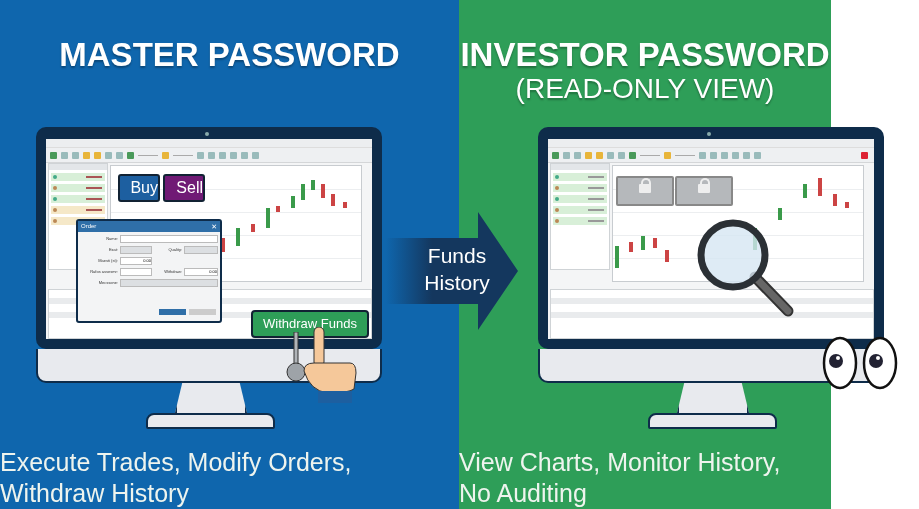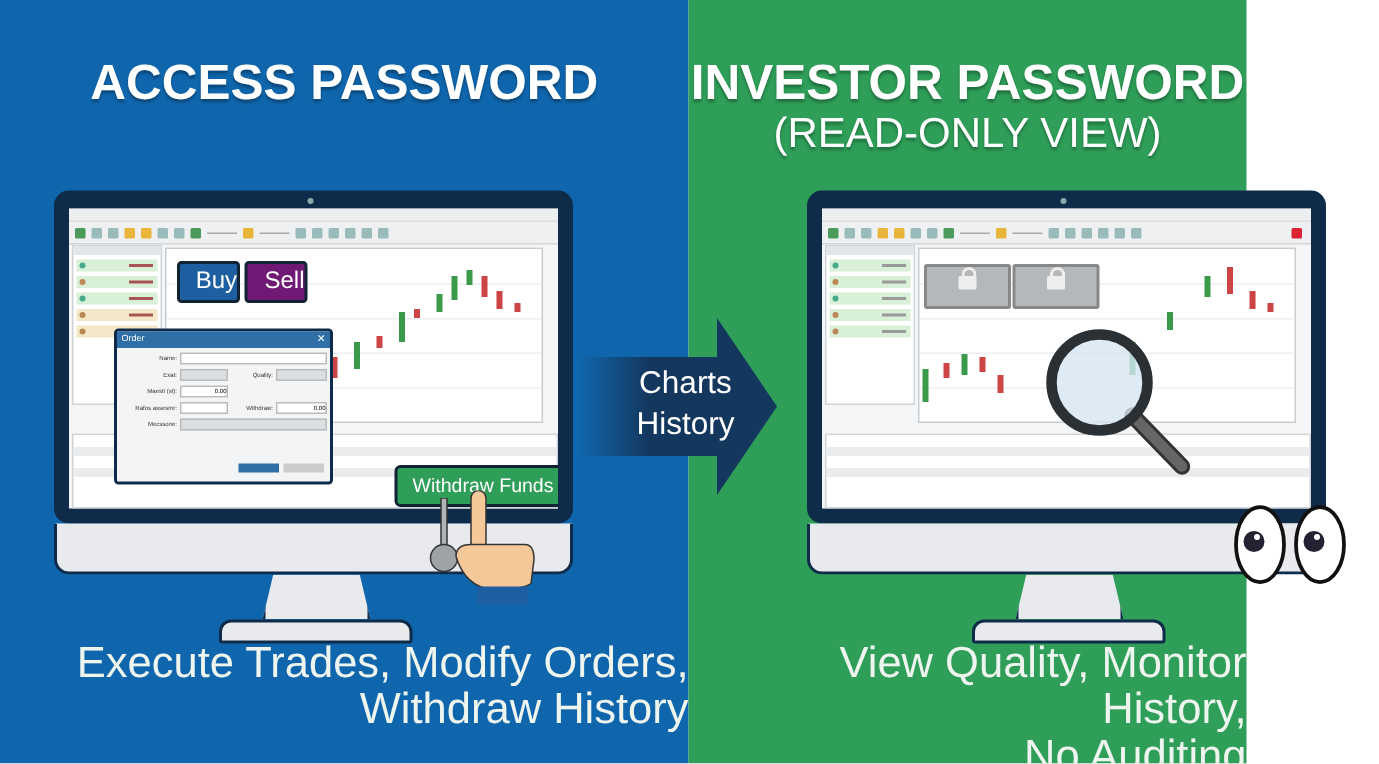--- a/index.html
+++ b/index.html
@@ -2,21 +2,21 @@
 <html><head>
 <meta charset="utf-8">
 <style>
   html,body{margin:0;padding:0;}
   body{width:919px;height:509px;position:relative;overflow:hidden;font-family:"Liberation Sans",sans-serif;}
   .panel{position:absolute;top:0;height:509px;}
   .left{left:0;width:459px;background:#0f66ad;}
   .right{left:459px;width:372px;background:#2e9e58;}
   .title{position:absolute;width:100%;text-align:center;color:#fff;font-weight:bold;font-size:33px;top:36px;text-shadow:0 2px 2px rgba(0,0,0,.3);}
   .subtitle{position:absolute;width:100%;text-align:center;color:#fff;font-size:28px;top:73px;text-shadow:0 2px 2px rgba(0,0,0,.3);}
-  .caption{position:absolute;width:100%;text-align:right;color:#eef4ee;font-size:29px;line-height:31px;top:427px;}
+  .caption{position:absolute;width:100%;text-align:left;color:#eef4ee;font-size:25px;line-height:31px;top:447px;}
   .monitor{position:absolute;top:127px;width:346px;height:258px;}
   .bezel{position:absolute;left:0;top:0;width:346px;height:222px;background:#0e2c4a;border-radius:10px;}
   .chin{position:absolute;left:0;top:222px;width:346px;height:34px;background:#e8eaee;border-radius:0 0 10px 10px;border:2px solid #0e2c4a;box-sizing:border-box;border-top:none;}
   .cam{position:absolute;left:169px;top:5px;width:4px;height:4px;border-radius:50%;background:#8aa;}
   .screen{position:absolute;left:10px;top:12px;width:326px;height:200px;background:#f4f5f6;overflow:hidden;}
   .stand{position:absolute;top:256px;width:68px;height:30px;background:#e8eaee;border-left:2px solid #0e2c4a;border-right:2px solid #0e2c4a;clip-path:polygon(10% 0,90% 0,100% 100%,0 100%);}
   .base{position:absolute;top:286px;width:125px;height:12px;background:#e8eaee;border:2px solid #0e2c4a;border-radius:8px 8px 2px 2px;}
   .menubar{height:8px;background:#eceef0;border-bottom:1px solid #ddd;}
   .toolbar{height:14px;background:#eef0f2;border-bottom:1px solid #d4d6d8;display:flex;align-items:center;gap:4px;padding-left:4px;}
   .tb{width:7px;height:7px;background:#9bb;border-radius:1px;}
@@ -32,32 +32,32 @@
   .candle{position:absolute;width:4px;}
   .bottompanel{position:absolute;left:2px;top:150px;width:322px;height:48px;background:#fff;border:1px solid #cfd3d6;}
   .bstripe{height:6px;background:#e9ebed;margin-top:8px;}
   .btn{position:absolute;color:#fff;font-size:16px;text-align:right;border-radius:3px;line-height:24px;border:2px solid #123;}
   .dialog{position:absolute;left:30px;top:80px;width:142px;height:100px;background:#f3f4f5;border:2px solid #0e2c4a;border-radius:3px;}
   .dhead{height:11px;background:#2f6fa8;color:#fff;font-size:6px;padding-left:3px;line-height:11px;position:relative;}
   .dclose{position:absolute;right:3px;top:0;font-size:7px;}
   .field{position:absolute;height:6px;background:#fff;border:1px solid #bbb;font-size:4px;text-align:right;line-height:6px;}
   .field.gray{background:#dcdfe2;}
   .flab{position:absolute;font-size:4px;color:#333;text-align:right;}
-  .withdraw{position:absolute;left:205px;top:171px;width:114px;height:24px;background:#2e9e58;color:#fff;border:2px solid #123;border-radius:4px;font-size:13px;text-align:center;line-height:24px;margin-left:12px;}
+  .withdraw{position:absolute;left:205px;top:171px;width:114px;height:24px;background:#2e9e58;color:#fff;border:2px solid #123;border-radius:4px;font-size:13px;text-align:center;line-height:24px;}
   .lock{position:absolute;top:37px;width:54px;height:26px;background:#b5b8bb;border:2px solid #888;border-radius:2px;}
   .lockico{position:absolute;left:21px;top:6px;width:12px;height:9px;background:#eee;border-radius:1px;}
   .lockico:before{content:"";position:absolute;left:2px;top:-6px;width:6px;height:6px;border:2px solid #eee;border-bottom:none;border-radius:5px 5px 0 0;}
   .arrow{position:absolute;left:386px;top:212px;width:132px;height:118px;}
   .arrowtext{position:absolute;left:398px;top:242px;width:118px;text-align:center;color:#fff;font-size:21px;line-height:27px;}
 </style>
 </head>
 <body>
 
 <div class="panel left">
-  <div class="title">ACCESS PASSWORD</div>
+  <div class="title">MASTER PASSWORD</div>
 
   <div class="monitor" style="left:36px;">
     <div class="bezel">
         <div class="cam"></div>
       <div class="screen">
         <div class="menubar"></div>
         <div class="toolbar">
           <div class="tb g"></div>
             <div class="tb"></div>
             <div class="tb"></div>
@@ -259,31 +259,31 @@
   <svg style="position:absolute;left:363px;top:336px" width="78" height="56">
       <ellipse cx="18" cy="27" rx="16" ry="25" fill="#fff" stroke="#111" stroke-width="2.5"></ellipse>
       <circle cx="14" cy="25" r="7" fill="#223"></circle>
       <circle cx="16" cy="22" r="2" fill="#fff"></circle>
       <ellipse cx="58" cy="27" rx="16" ry="25" fill="#fff" stroke="#111" stroke-width="2.5"></ellipse>
       <circle cx="54" cy="25" r="7" fill="#223"></circle>
       <circle cx="56" cy="22" r="2" fill="#fff"></circle>
     </svg>
 
   <div class="caption">
-    <div>View Quality, Monitor History,</div>
+    <div>View Charts, Monitor History,</div>
     <div>No Auditing</div>
   </div>
 </div>
 
 <svg class="arrow" viewBox="0 0 132 118">
     <defs>
       <linearGradient id="ag" x1="0" x2="1">
         <stop offset="0" stop-color="#14375e" stop-opacity="0"></stop>
         <stop offset=".35" stop-color="#14375e"></stop>
         <stop offset="1" stop-color="#14375e"></stop>
       </linearGradient>
     </defs>
     <polygon points="0,26 92,26 92,0 132,59 92,118 92,92 0,92" fill="url(#ag)"></polygon>
   </svg>
 <div class="arrowtext">
-  <div>Charts</div>
+  <div>Funds</div>
   <div>History</div>
 </div>
 
 </body></html>

